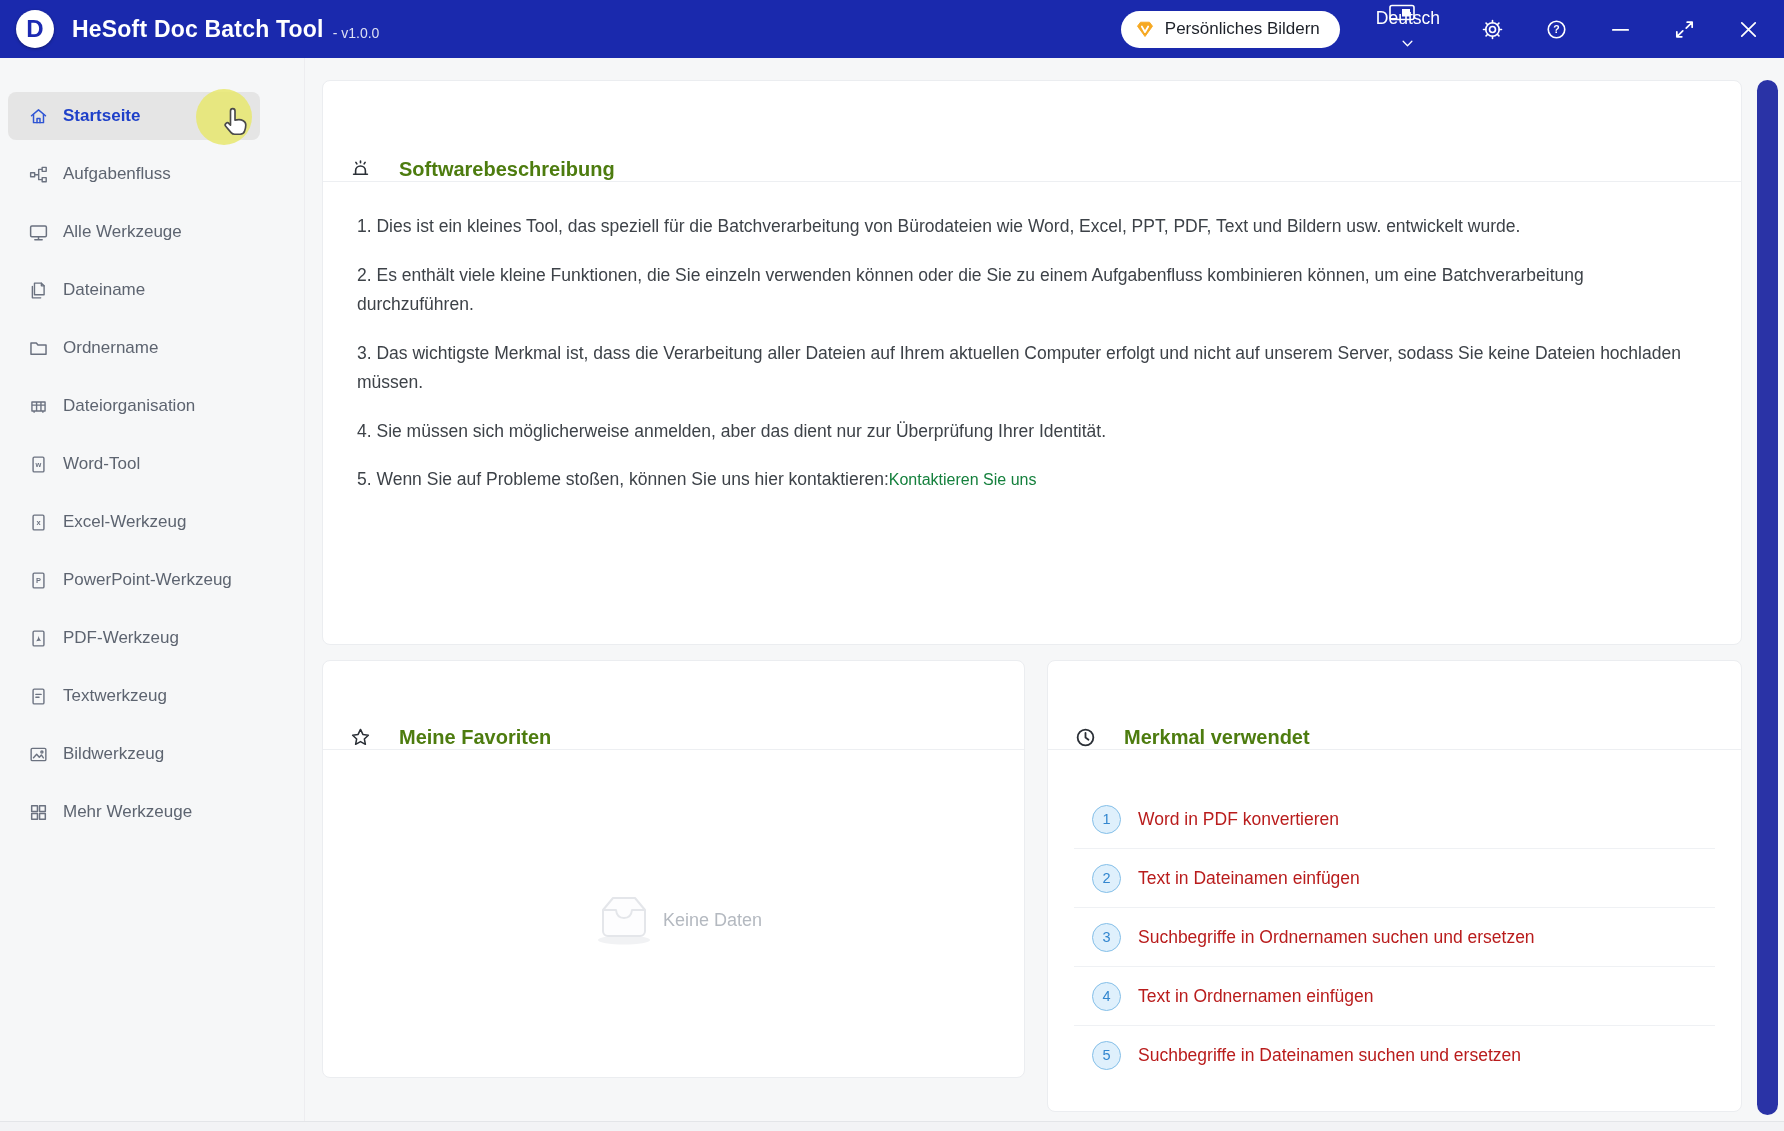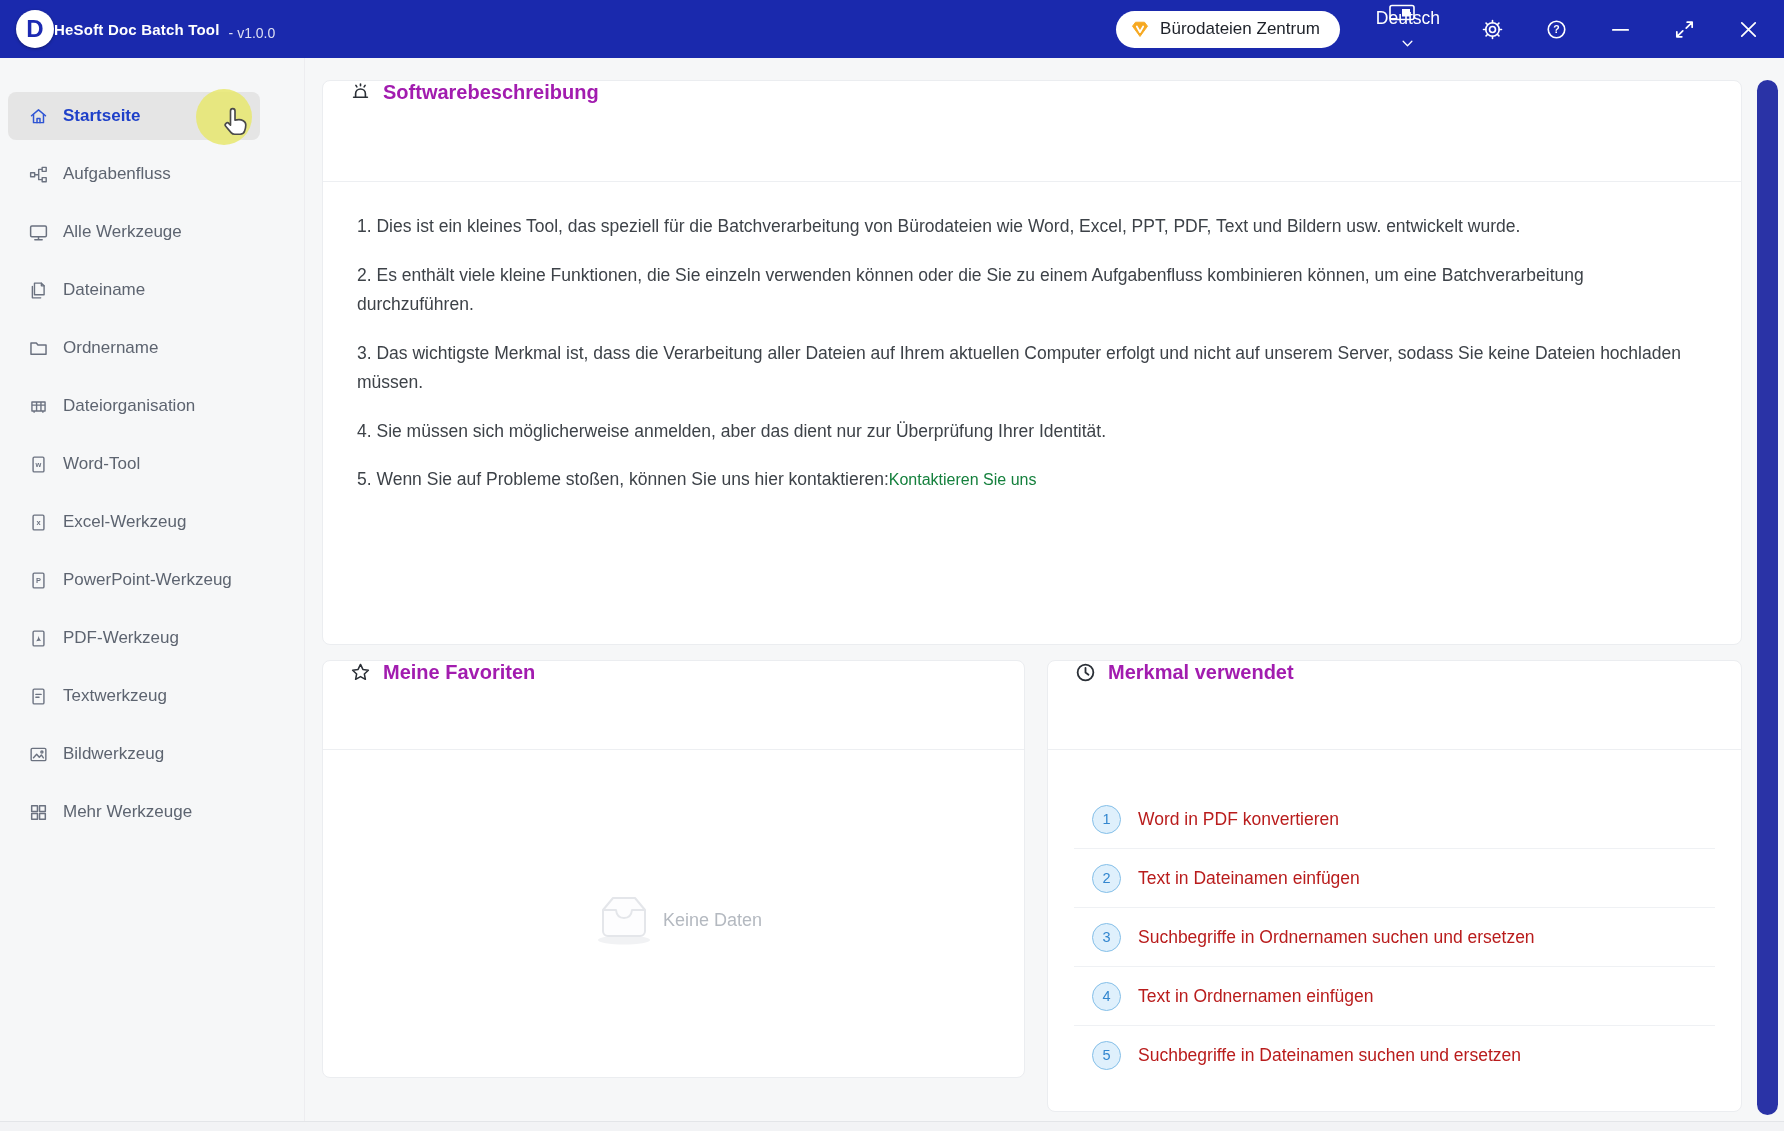--- a/index.html
+++ b/index.html
@@ -13,21 +13,21 @@
   .topbar{
     position:absolute;left:0;top:0;right:0;height:58px;
     background:#1a29ad;display:flex;align-items:center;color:#fff;
   }
   .logo{
     width:38px;height:38px;border-radius:50%;background:#fff;margin-left:16px;
     display:flex;align-items:center;justify-content:center;
     font-weight:bold;font-size:24px;color:#1c2ab2;
     box-shadow:0 1px 3px rgba(0,0,0,.35);
   }
-  .app-title{font-size:15px;font-weight:bold;letter-spacing:.2px;}
+  .app-title{font-size:23px;font-weight:bold;margin-left:18px;letter-spacing:.2px;}
   .app-version{font-size:14px;color:rgba(255,255,255,.85);margin-left:9px;padding-top:7px;}
   .tb-spacer{flex:1;}
   .pill{
     display:flex;align-items:center;gap:9px;height:37px;padding:0 20px 0 13px;
     background:#fff;border:none;border-radius:19px;font-size:17px;color:#1d2129;
     font-family:inherit;cursor:pointer;
   }
   .pill svg{width:22px;height:22px;}
   .lang{display:flex;align-items:center;gap:7px;font-size:17.5px;margin-left:36px;cursor:pointer;flex-direction:column;}
   .lang svg{width:15px;height:15px;}
@@ -49,22 +49,22 @@
     color:#5d6470;font-size:17px;cursor:pointer;
   }
   .nav-item .nav-icon{width:21px;height:21px;display:flex;color:#6b7280;}
   .nav-item .nav-icon svg{width:21px;height:21px;}
   .nav-item.active{background:#e5e5e5;color:#1e40c9;font-weight:bold;}
   .nav-item.active .nav-icon{color:#2f55d4;}
   
   .main{position:absolute;left:305px;top:58px;right:42px;bottom:9px;padding:22px 0 0 17px;}
   .card{background:#fff;border:1px solid #ebedf0;border-radius:8px;box-sizing:border-box;}
   .card-head{
-    display:flex;align-items:flex-start;gap:11px;padding:0 26px;
-    border-bottom:1px solid #edeff2;color:#a21caf;
+    display:flex;align-items:flex-end;gap:27px;padding:0 26px;
+    border-bottom:1px solid #edeff2;color:#4d7c0f;
   }
   .card-head h2{font-size:20px;margin:0;font-weight:bold;}
   .head-icon{width:23px;height:23px;color:#2a2f36;display:flex;}
   .head-icon svg{width:23px;height:23px;}
   .desc-card{width:1420px;height:565px;}
   .desc-card .card-head{height:100px;}
   .desc-body{padding:30px 36px 0 34px;}
   .para{margin:0 0 19px 0;font-size:17.5px;line-height:29.5px;color:#3d4248;}
   .link{color:#15803d;text-decoration:none;font-size:16px;}
   .row2{display:grid;grid-template-columns:703px 695px;gap:22px;margin-top:15px;}
@@ -109,21 +109,21 @@
   <span class="app-version">- v1.0.0</span>
   <div class="tb-spacer"></div>
 
   <button class="pill">
     <span style="display:flex;">
       <svg viewBox="0 0 24 24">
           <path d="M7.1 4.6h9.8l3.3 4.3L12 20.2 3.8 8.9z" fill="#f6a821" stroke="#f6a821" stroke-width="1" stroke-linejoin="round"></path>
           <path d="M8.6 9.4l3.4 5.9 3.4-5.9" stroke="#fff" stroke-width="2.1" fill="none" stroke-linecap="round" stroke-linejoin="round"></path>
         </svg>
     </span>
-    <span>Bürodateien Zentrum</span>
+    <span>Persönliches Bildern</span>
   </button>
 
   <div class="lang">
     <span>Deutsch</span>
     <span style="display:flex;">
       <svg viewBox="0 0 24 24" fill="none" stroke="#fff" stroke-width="2.1" stroke-linecap="round" stroke-linejoin="round">
           <path d="M5 8.5l7 7 7-7"></path>
         </svg>
     </span>
   </div>

